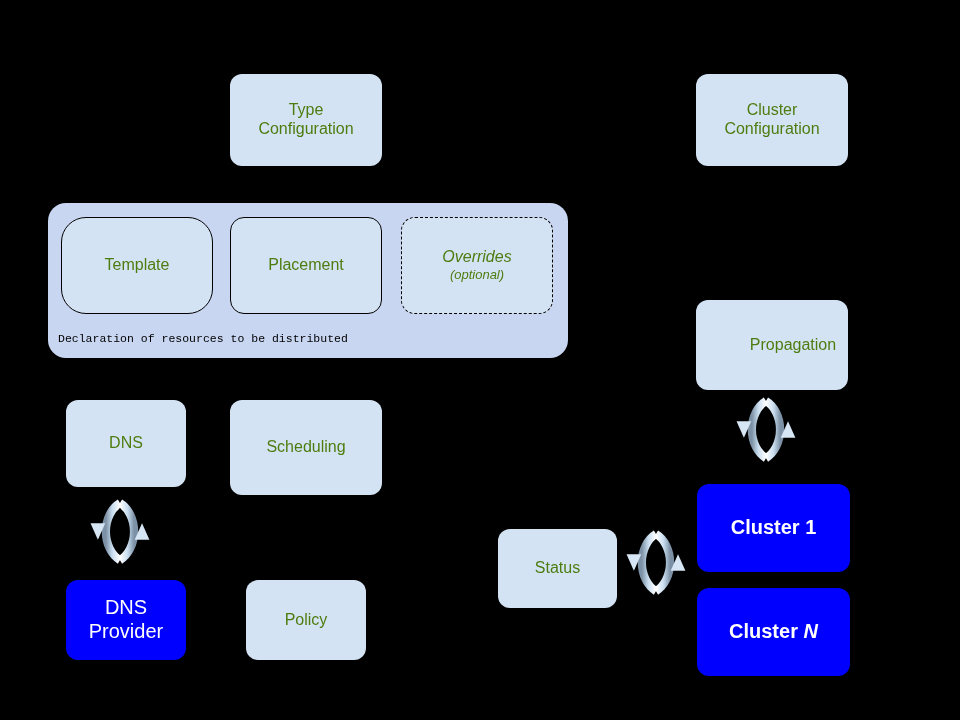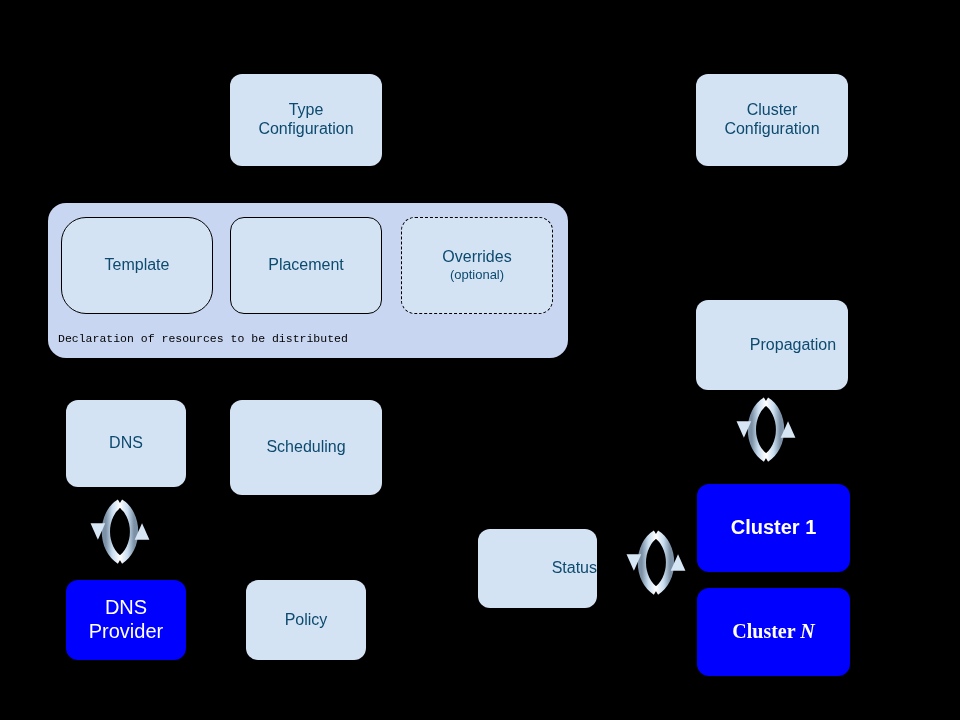--- a/index.html
+++ b/index.html
@@ -23,21 +23,21 @@
   }
 
   .node {
     position: absolute;
     box-sizing: border-box;
     display: flex;
     align-items: center;
     justify-content: center;
     text-align: center;
     line-height: 1.18;
-    color: #0c4a6e;
+    color: #4d7c0f;
     z-index: 3;
   }
 
   
   .soft {
     background: #d4e3f4;
     border-radius: 12px;
     font-size: 16px;
   }
 
@@ -167,21 +167,21 @@
 </div>
 
 <div class="node outlined" style="left:61px; top:217px; width:152px; height:97px;border-radius:25px;">
   <span>Template</span>
 </div>
 
 <div class="node outlined" style="left:230px; top:217px; width:152px; height:97px;">
   <span>Placement</span>
 </div>
 
-<div class="node dashdot" style="left:401px; top:217px; width:152px; height:97px;">
+<div class="node dashdot" style="left:401px; top:217px; width:152px; height:97px;font-style:italic;">
   <span>
     <span>Overrides</span>
     <span class="sub">(optional)</span>
   </span>
 </div>
 
 <div class="node soft" style="left:66px; top:400px; width:120px; height:87px;">
   <span>DNS</span>
 </div>
 
@@ -197,27 +197,27 @@
 </div>
 
 <div class="node soft" style="left:246px; top:580px; width:120px; height:80px;">
   <span>Policy</span>
 </div>
 
 <div class="node soft" style="left:696px; top:300px; width:152px; height:90px;padding-left:42px;">
   <span>Propagation</span>
 </div>
 
-<div class="node soft" style="left:478px; top:529px; width:119px; height:79px;justify-content:flex-end;">
+<div class="node soft" style="left:498px; top:529px; width:119px; height:79px;">
   <span>Status</span>
 </div>
 
 <div class="node strong bold" style="left:697px; top:484px; width:153px; height:88px;">
   <span>
     <span>Cluster </span><span>1</span>
   </span>
 </div>
 
-<div class="node strong bold" style="left:697px; top:588px; width:153px; height:88px;font-family:Liberation Serif, serif;">
+<div class="node strong bold" style="left:697px; top:588px; width:153px; height:88px;">
   <span>
     <span>Cluster </span><span class="ital">N</span>
   </span>
 </div>
 
 </body></html>

